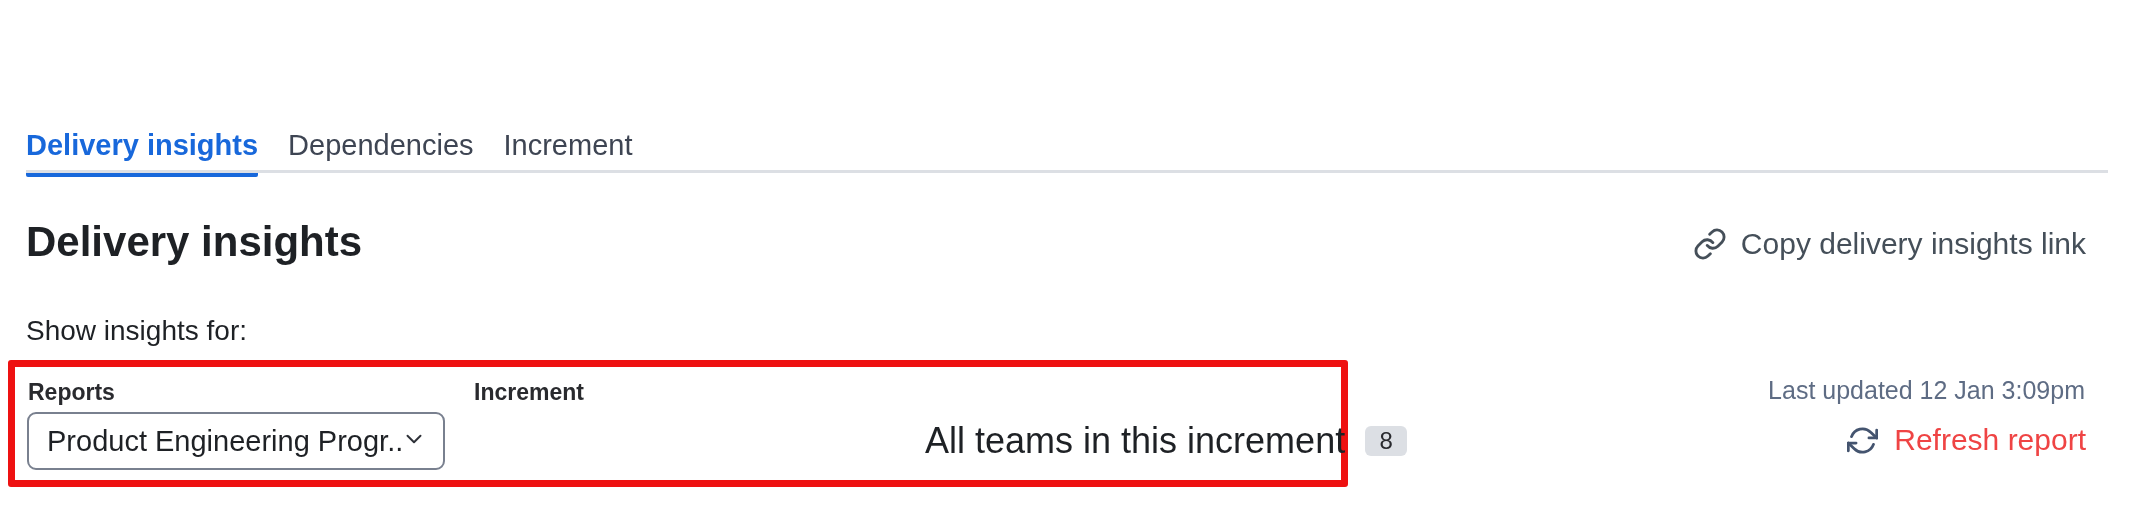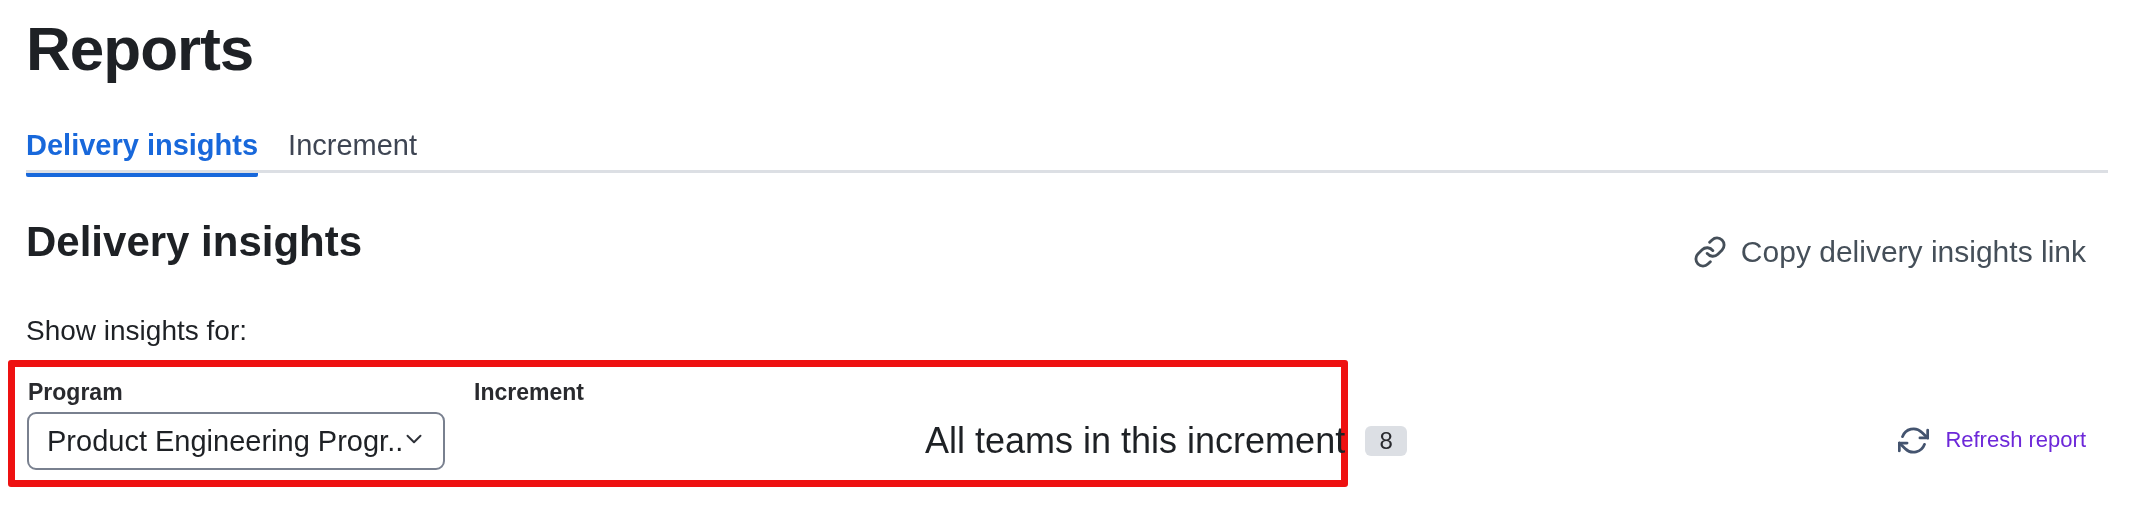--- a/index.html
+++ b/index.html
@@ -31,21 +31,21 @@
   .tabs-divider{
     position:absolute;left:26px;right:22px;top:170px;height:3px;
     background:#DCDFE4;
   }
   
   .section-title{
     position:absolute;left:26px;top:218px;margin:0;
     font-size:42px;line-height:48px;font-weight:700;color:#1E2125;
   }
   .copy-link{
-    position:absolute;right:44px;top:232px;height:40px;
+    position:absolute;right:44px;top:224px;height:40px;
     display:flex;align-items:center;gap:14px;
     background:none;border:none;padding:0;cursor:pointer;
     font-family:inherit;font-size:30px;color:#454F59;
   }
   .copy-link svg{display:block;}
   
   .intro{position:absolute;left:26px;top:314px;font-size:28px;line-height:34px;color:#1E2125;}
   
   .annotation{
     position:absolute;left:8px;top:360px;width:1340px;height:127px;
@@ -82,34 +82,36 @@
   }
   
   .last-updated{
     position:absolute;right:45px;top:376px;
     font-size:25px;line-height:28px;color:#5E6C84;white-space:nowrap;
   }
   .refresh-button{
     position:absolute;right:44px;top:420px;height:40px;
     display:flex;align-items:center;gap:16px;
     background:none;border:none;padding:0;cursor:pointer;
-    font-family:inherit;font-size:22px;color:#6d28d9;
+    font-family:inherit;font-size:30px;color:#ef4444;
   }
   .refresh-button svg{display:block;color:#44546F;}
 </style>
 </head>
 <body>
 
 <div class="canvas">
 
-  <h1 class="page-title">Reports</h1>
 
   <nav class="tab-bar">
     <div class="tab active">
       <span>Delivery insights</span>
+    </div>
+    <div class="tab">
+      <span>Dependencies</span>
     </div>
     <div class="tab">
       <span>Increment</span>
     </div>
   </nav>
   <div class="tabs-divider"></div>
 
   <h2 class="section-title">Delivery insights</h2>
 
   <button class="copy-link">
@@ -119,37 +121,38 @@
         <path d="M14 11a5 5 0 0 0-7.54-.54l-3 3a5 5 0 0 0 7.07 7.07l1.71-1.71"></path>
       </svg>
     </span>
     <span>Copy delivery insights link</span>
   </button>
 
   <div class="intro">Show insights for:</div>
 
   <div class="annotation"></div>
 
-  <label class="field-label label-program">Program</label>
+  <label class="field-label label-program">Reports</label>
   <div class="select select-program">
     <span class="value">Product Engineering Progr...</span>
     <span class="chev">
       <svg width="26" height="26" viewBox="0 0 24 24" fill="none" stroke="#2E3138" stroke-width="1.8" stroke-linecap="round" stroke-linejoin="round">
         <polyline points="6 9 12 15 18 9"></polyline>
       </svg>
     </span>
   </div>
 
   <label class="field-label label-increment">Increment</label>
 
   <div class="teams-summary">
     <span class="text">All teams in this increment</span>
     <span class="count-badge">8</span>
   </div>
 
+  <div class="last-updated">Last updated 12 Jan 3:09pm</div>
 
   <button class="refresh-button">
     <span>
       <svg width="31" height="31" viewBox="0 0 24 24" fill="none" stroke="#44546F" stroke-width="2.2" stroke-linecap="round" stroke-linejoin="round">
         <polyline points="23 4 23 10 17 10"></polyline>
         <polyline points="1 20 1 14 7 14"></polyline>
         <path d="M3.51 9a9 9 0 0 1 14.85-3.36L23 10M1 14l4.64 4.36A9 9 0 0 0 20.49 15"></path>
       </svg>
     </span>
     <span>Refresh report</span>

